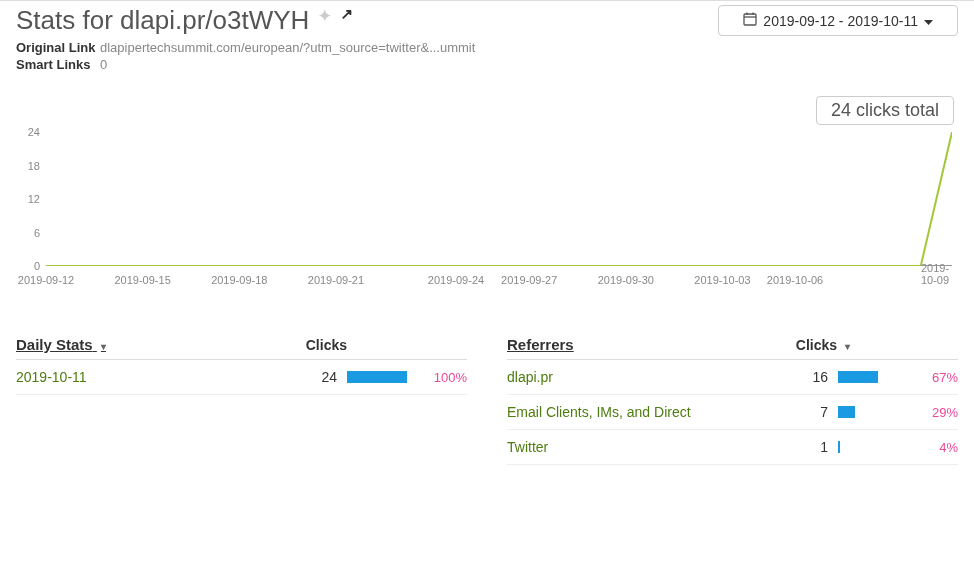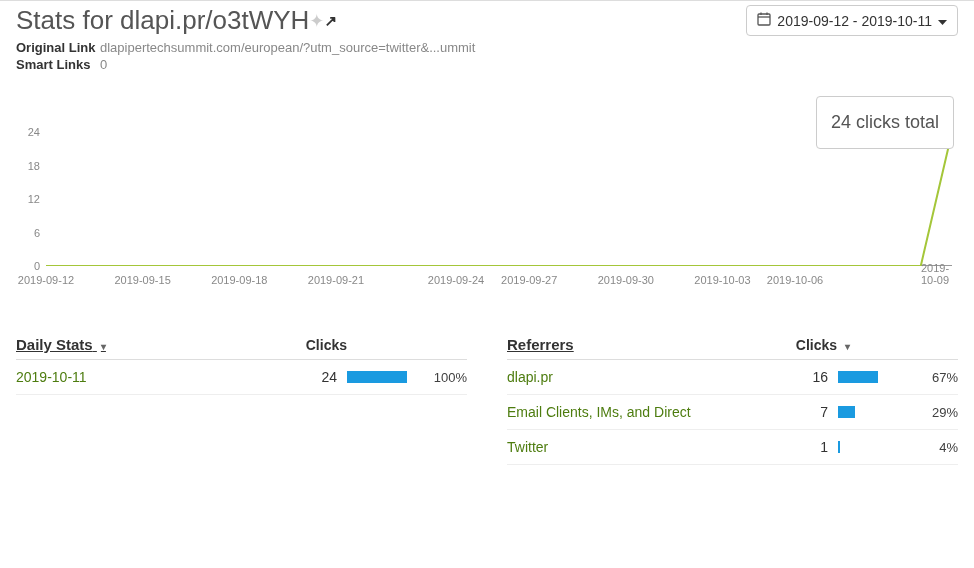--- a/index.html
+++ b/index.html
@@ -1,47 +1,47 @@
 <!DOCTYPE html>
 <html><head>
 <meta charset="utf-8">
 <style>
 * { box-sizing: border-box; margin: 0; padding: 0; }
 body { font-family: -apple-system, "Helvetica Neue", Arial, sans-serif; background: #fff; color: #333; width: 974px; height: 568px; overflow: hidden; }
 .container { padding: 0 16px; }
 hr.top-rule { border: none; border-top: 1px solid #ddd; margin: 0 0 4px 0; }
 .header-row { display: flex; align-items: center; justify-content: space-between; }
-.title { font-size: 26px; font-weight: 400; color: #555; display: flex; align-items: center; }
+.title { font-size: 26px; font-weight: 400; color: #555; display: flex; gap: 8px; }
 .title .puzzle { color: #ccc; font-size: 18px; }
 .title .arrow { color: #333; font-size: 15px; font-weight: bold; }
-.date-picker { border: 1px solid #ccc; border-radius: 4px; padding: 6px 10px; font-size: 14px; display: flex; align-items: center; gap: 6px; background: #fff; cursor: pointer; }
+.date-picker { border: 1px solid #ccc; border-radius: 4px; padding: 6px 24px; font-size: 14px; display: flex; align-items: center; gap: 6px; background: #fff; cursor: pointer; }
 .meta { margin-top: 4px; font-size: 13px; }
 .meta-row { display: flex; gap: 4px; margin-bottom: 2px; }
 .meta-label { font-weight: bold; color: #333; min-width: 80px; }
 .meta-val { color: #888; }
 .chart-wrap { position: relative; margin-top: 24px; }
-.total-badge { position: absolute; right: 4px; top: 0; border: 1px solid #ccc; border-radius: 4px; padding: 15px 14px; font-size: 18px; color: #555; background: #fff; z-index: 2; }
+.total-badge { position: absolute; right: 4px; top: 0; border: 1px solid #ccc; border-radius: 4px; padding: 3px 14px; font-size: 18px; color: #555; background: #fff; z-index: 2; }
 .chart { position: relative; height: 190px; margin-top: 10px; }
 .chart-plot { position: absolute; left: 30px; right: 6px; top: 36px; bottom: 20px; border-bottom: 1px solid #999; }
 .y-label { position: absolute; left: 0; font-size: 11px; color: #888; transform: translateY(-50%); width: 24px; text-align: right; }
 .x-label { position: absolute; bottom: 0; font-size: 11px; color: #888; transform: translateX(-50%); }
 .chart-svg { position: absolute; left: 30px; right: 6px; top: 36px; bottom: 20px; }
 .tables { display: flex; gap: 40px; margin-top: 50px; }
 .tpanel { flex: 1; }
 .thead { display: flex; align-items: center; border-bottom: 1px solid #ddd; padding-bottom: 6px; }
 .thead .tname { font-weight: bold; font-size: 15px; text-decoration: underline; color: #333; cursor: pointer; }
 .thead .drop { font-size: 10px; color: #666; margin-left: 4px; }
 .thead .tclicks { margin-left: auto; font-weight: bold; font-size: 14px; color: #333; margin-right: 120px; }
 .thead .tclicks.withdrop { margin-right: 108px; cursor: pointer; }
 .trow { display: flex; align-items: center; border-bottom: 1px solid #eee; padding: 9px 0; font-size: 14px; }
 .trow .rlabel { flex: 1; color: #4d7c0f; }
 .trow .rclicks { width: 40px; text-align: right; color: #333; }
 .trow .bar-wrap { width: 70px; margin: 0 10px; }
 .trow .bar { height: 12px; background: #1a9ae0; }
-.trow .rpct { width: 40px; text-align: right; color: #404040; font-size: 13px; }
+.trow .rpct { width: 40px; text-align: right; color: #ec4899; font-size: 13px; }
 </style>
 </head>
 <body>
 
 <hr class="top-rule">
 <div class="container">
   <div class="header-row">
     <h1 class="title">
       <span>
         <span>Stats for </span><span style="color:#555">dlapi.pr/o3tWYH</span>

